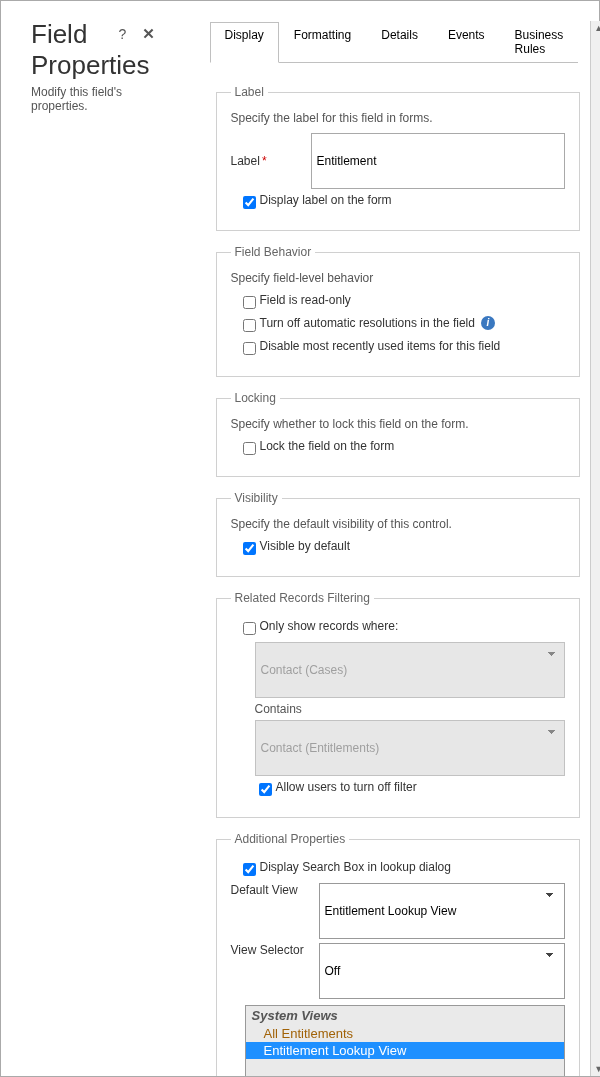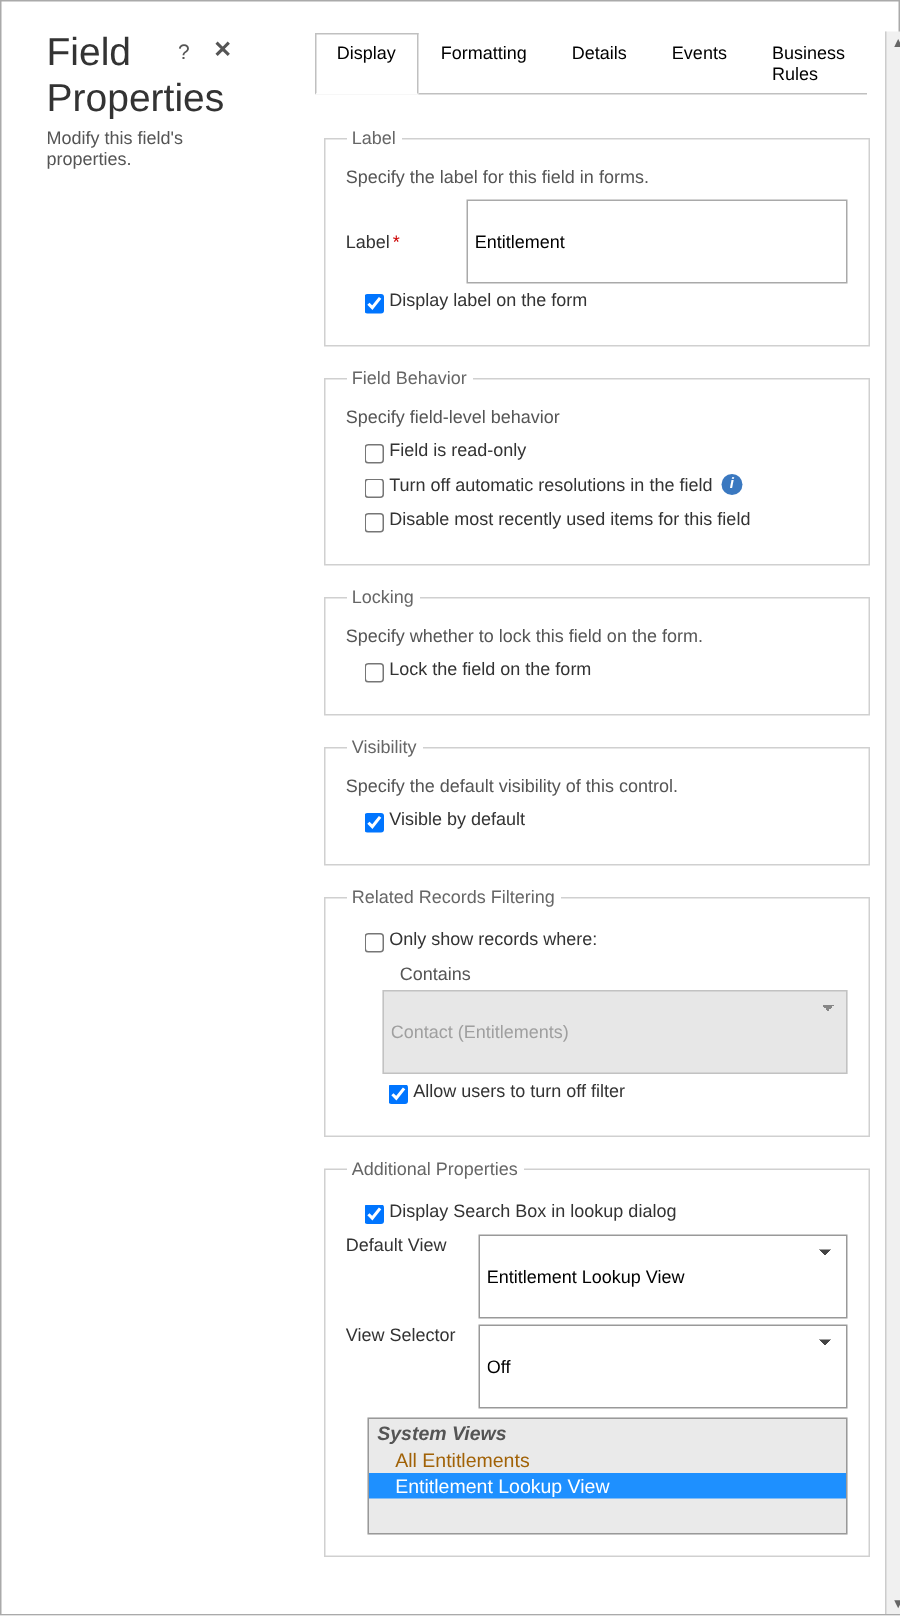--- a/index.html
+++ b/index.html
@@ -150,21 +150,21 @@
     -webkit-appearance:none;
     padding-right:20px;
     background-image: linear-gradient(45deg, transparent 50%, #555 50%),
                       linear-gradient(135deg, #555 50%, transparent 50%);
     background-position: calc(100% - 12px) 9px, calc(100% - 8px) 9px;
     background-size: 4px 4px, 4px 4px;
     background-repeat: no-repeat;
   }
   .rel-row select:disabled { color:#777; }
   .rel-label {
-    font-size:12px; color:#555; margin:4px 0 2px 36px;
+    font-size:12px; color:#555; margin:4px 0 2px 24px;
   }
   .prop-row {
     display:flex;
     align-items:flex-start;
     margin:4px 0;
   }
   .prop-row .plabel { width:88px; font-size:12px; color:#333;}
   .prop-row select {
     flex:1;
     appearance:none;
@@ -304,20 +304,25 @@
               <span>Visible by default</span>
             </label>
           </fieldset>
 
           <fieldset class="group">
             <legend>Related Records Filtering</legend>
             <label class="chk">
               <input type="checkbox" style="">
               <span>Only show records where:</span>
             </label>
+            <div class="rel-row">
+              <select disabled="">
+                <option>Contact (Cases)</option>
+              </select>
+            </div>
             <div class="rel-label">Contains</div>
             <div class="rel-row">
               <select disabled="">
                 <option>Contact (Entitlements)</option>
               </select>
             </div>
             <label class="chk" style="margin-left:24px;">
               <input type="checkbox" checked="" style="">
               <span>Allow users to turn off filter</span>
             </label>

